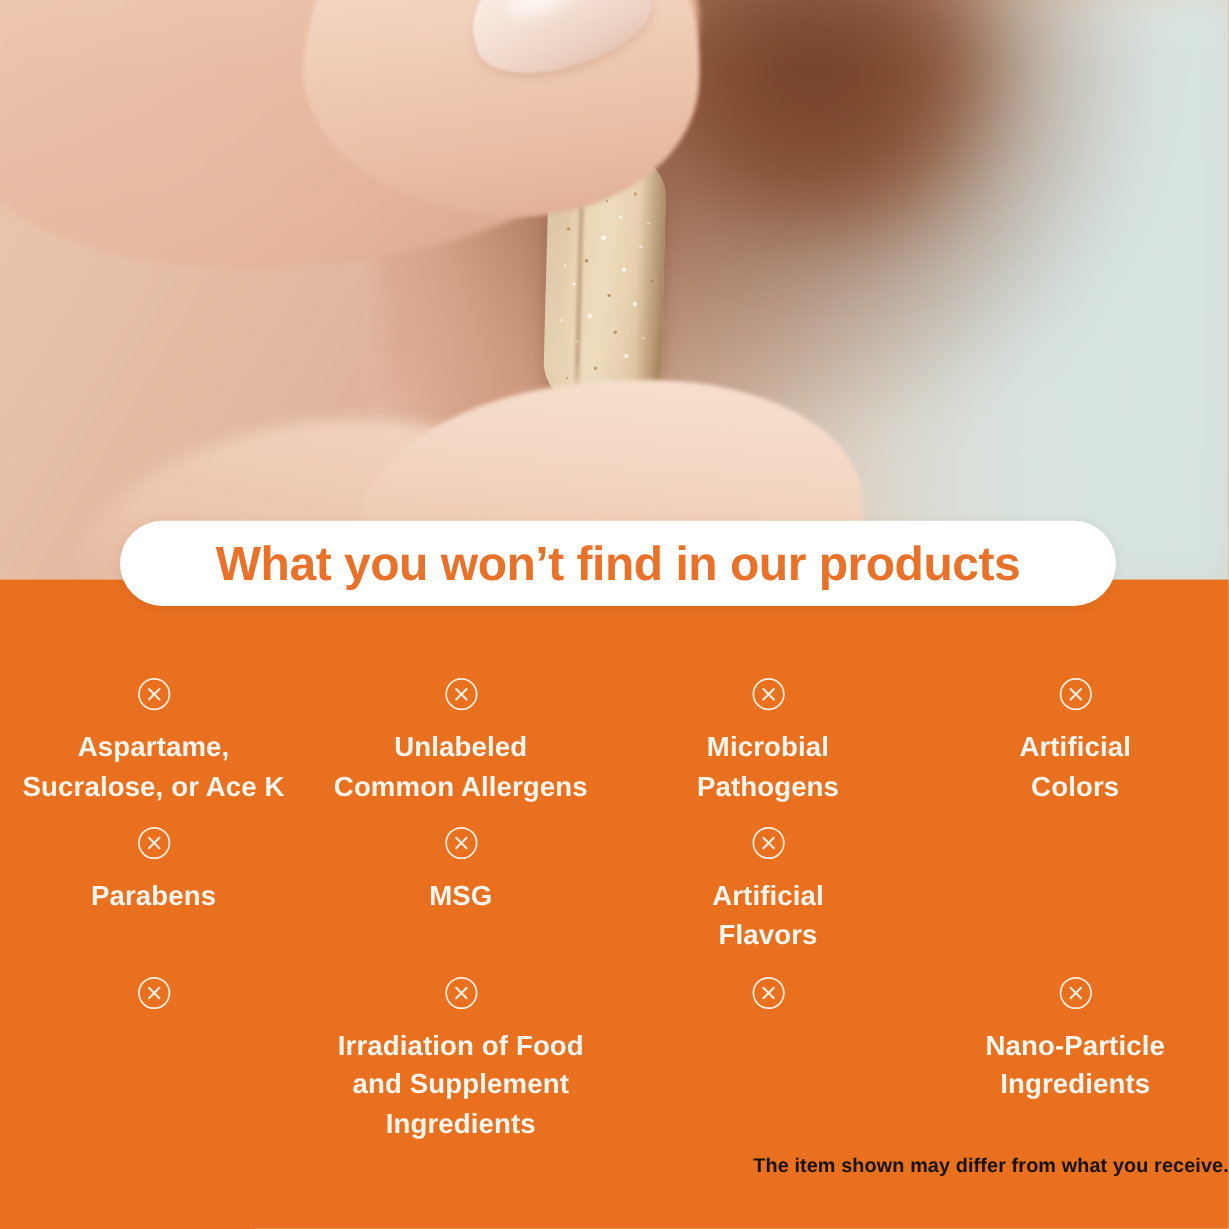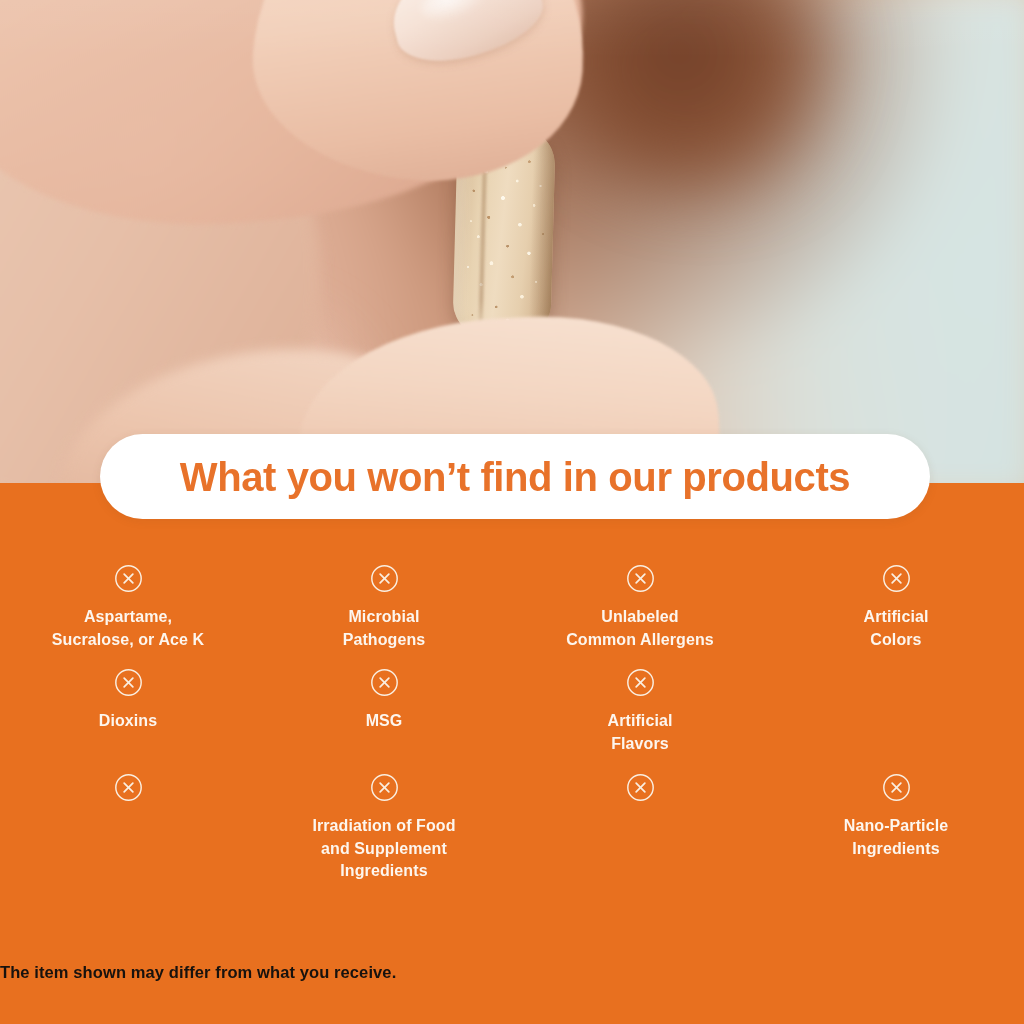--- a/index.html
+++ b/index.html
@@ -273,21 +273,21 @@
     height: 541px;
     background: #E8701F;
   }
 
   
   .headline-pill {
     position: absolute;
     left: 100px;
     top: 434px;
     width: 830px;
-    height: 85px;
+    height: 71px;
     background: #ffffff;
     border-radius: 60px;
     display: flex;
     align-items: center;
     justify-content: center;
     box-shadow: 0 2px 10px rgba(120,70,30,0.10);
   }
   .headline-text {
     font-size: 40px;
     color: #E8722A;
@@ -319,36 +319,36 @@
     align-items: center;
     padding-top: 8px;
   }
   .xicon {
     display: block;
     width: 29px;
     height: 29px;
     margin-bottom: 13px;
   }
   .cell-label {
-    font-size: 16px;
+    font-size: 23px;
     font-weight: bold;
     color: #FDF6EE;
     text-align: center;
     line-height: 1.42;
     max-width: 230px;
     letter-spacing: 0.1px;
   }
 
   
   .footer-note {
     position: absolute;
     left: 0;
     top: 963px;
     width: 1024px;
-    text-align: left;
+    text-align: right;
     font-size: 16.5px;
     font-weight: bold;
     color: #17120e;
     letter-spacing: 0.1px;
   }
 </style>
 </head>
 <body>
 
 <div id="canvas">
@@ -394,48 +394,48 @@
           <line x1="20.8" y1="11.2" x2="11.2" y2="20.8" stroke="#FAEEE0" stroke-width="1.9" stroke-linecap="round"></line>
         </svg>
         <div class="cell-label">Aspartame,<br>Sucralose, or Ace K</div>
       </div>
       <div class="cell">
         <svg class="xicon" viewBox="0 0 32 32">
           <circle cx="16" cy="16" r="14" fill="none" stroke="#FAEEE0" stroke-width="1.6"></circle>
           <line x1="11.2" y1="11.2" x2="20.8" y2="20.8" stroke="#FAEEE0" stroke-width="1.9" stroke-linecap="round"></line>
           <line x1="20.8" y1="11.2" x2="11.2" y2="20.8" stroke="#FAEEE0" stroke-width="1.9" stroke-linecap="round"></line>
         </svg>
+        <div class="cell-label">Unlabeled<br>Common Allergens</div>
+      </div>
+      <div class="cell">
+        <svg class="xicon" viewBox="0 0 32 32">
+          <circle cx="16" cy="16" r="14" fill="none" stroke="#FAEEE0" stroke-width="1.6"></circle>
+          <line x1="11.2" y1="11.2" x2="20.8" y2="20.8" stroke="#FAEEE0" stroke-width="1.9" stroke-linecap="round"></line>
+          <line x1="20.8" y1="11.2" x2="11.2" y2="20.8" stroke="#FAEEE0" stroke-width="1.9" stroke-linecap="round"></line>
+        </svg>
         <div class="cell-label">Microbial<br>Pathogens</div>
       </div>
       <div class="cell">
         <svg class="xicon" viewBox="0 0 32 32">
           <circle cx="16" cy="16" r="14" fill="none" stroke="#FAEEE0" stroke-width="1.6"></circle>
           <line x1="11.2" y1="11.2" x2="20.8" y2="20.8" stroke="#FAEEE0" stroke-width="1.9" stroke-linecap="round"></line>
           <line x1="20.8" y1="11.2" x2="11.2" y2="20.8" stroke="#FAEEE0" stroke-width="1.9" stroke-linecap="round"></line>
         </svg>
-        <div class="cell-label">Unlabeled<br>Common Allergens</div>
-      </div>
-      <div class="cell">
-        <svg class="xicon" viewBox="0 0 32 32">
-          <circle cx="16" cy="16" r="14" fill="none" stroke="#FAEEE0" stroke-width="1.6"></circle>
-          <line x1="11.2" y1="11.2" x2="20.8" y2="20.8" stroke="#FAEEE0" stroke-width="1.9" stroke-linecap="round"></line>
-          <line x1="20.8" y1="11.2" x2="11.2" y2="20.8" stroke="#FAEEE0" stroke-width="1.9" stroke-linecap="round"></line>
-        </svg>
         <div class="cell-label">Artificial<br>Colors</div>
       </div>
     </div>
 
     <div class="grid-row">
       <div class="cell">
         <svg class="xicon" viewBox="0 0 32 32">
           <circle cx="16" cy="16" r="14" fill="none" stroke="#FAEEE0" stroke-width="1.6"></circle>
           <line x1="11.2" y1="11.2" x2="20.8" y2="20.8" stroke="#FAEEE0" stroke-width="1.9" stroke-linecap="round"></line>
           <line x1="20.8" y1="11.2" x2="11.2" y2="20.8" stroke="#FAEEE0" stroke-width="1.9" stroke-linecap="round"></line>
         </svg>
-        <div class="cell-label">Dioxins</div>
+        <div class="cell-label">Parabens</div>
       </div>
       <div class="cell">
         <svg class="xicon" viewBox="0 0 32 32">
           <circle cx="16" cy="16" r="14" fill="none" stroke="#FAEEE0" stroke-width="1.6"></circle>
           <line x1="11.2" y1="11.2" x2="20.8" y2="20.8" stroke="#FAEEE0" stroke-width="1.9" stroke-linecap="round"></line>
           <line x1="20.8" y1="11.2" x2="11.2" y2="20.8" stroke="#FAEEE0" stroke-width="1.9" stroke-linecap="round"></line>
         </svg>
         <div class="cell-label">MSG</div>
       </div>
       <div class="cell">

